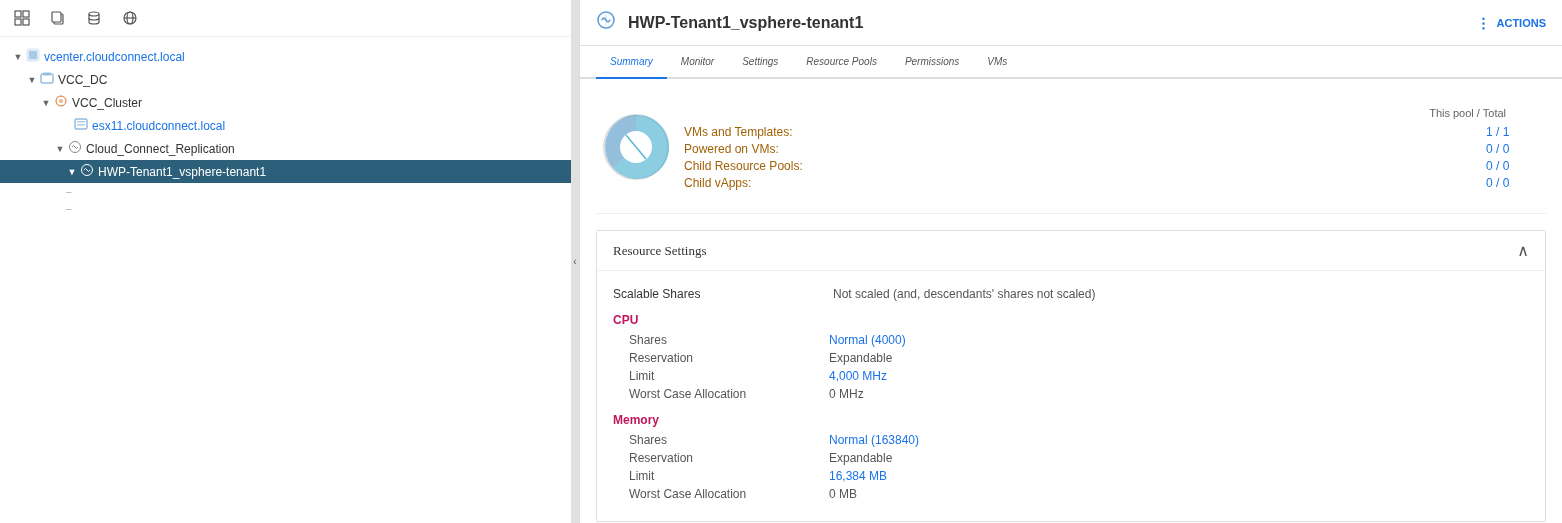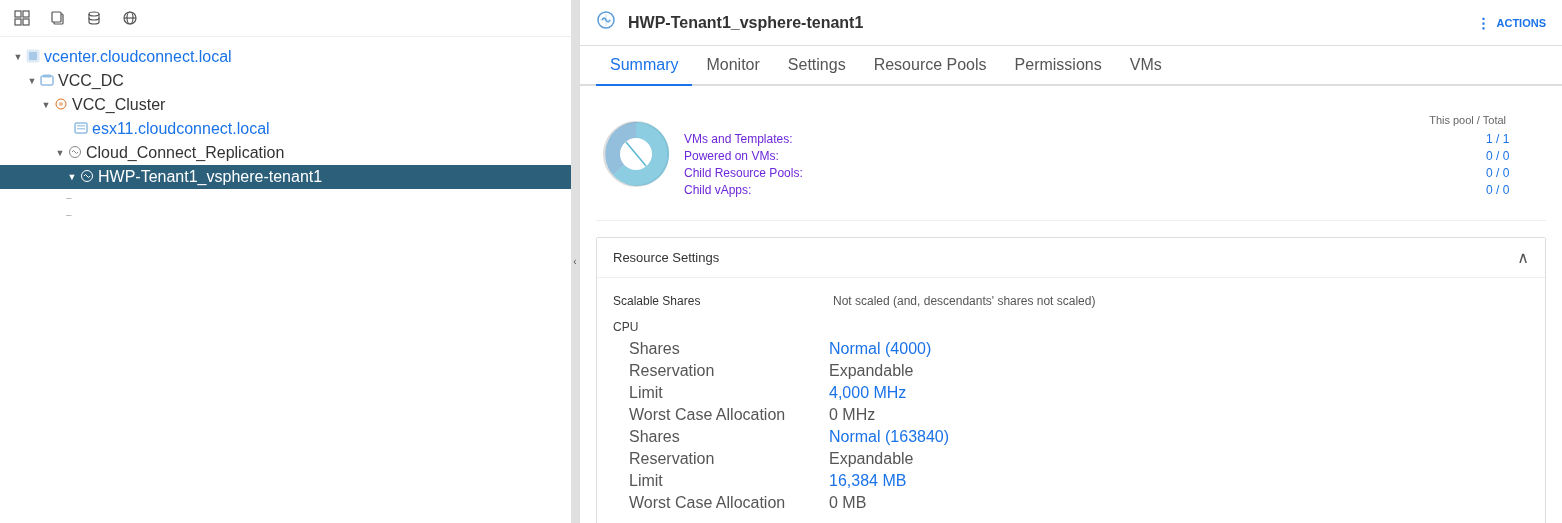--- a/index.html
+++ b/index.html
@@ -56,21 +56,21 @@
       justify-content: center;
       font-size: 9px;
       color: #666;
       margin-right: 2px;
     }
     .item-icon {
       margin-right: 4px;
       font-size: 13px;
     }
     .item-label {
-      font-size: 16px;
+      font-size: 12px;
       color: #1a73e8;
     }
     .item-label.dark { color: #333; }
 
     
     .collapse-handle {
       position: absolute;
       right: 0;
       top: 0;
       bottom: 0;
@@ -121,25 +121,26 @@
     
     .tabs-bar {
       display: flex;
       align-items: center;
       border-bottom: 2px solid #ddd;
       padding: 0 16px;
       background: #fff;
     }
     .tab {
       padding: 10px 14px;
-      font-size: 16px;
+      font-size: 10px;
       color: #555;
       cursor: pointer;
       border-bottom: 2px solid transparent;
       margin-bottom: -2px;
+      font-style: italic;
     }
     .tab.active {
       color: #1a73e8;
       border-bottom: 2px solid #1a73e8;
       font-weight: 500;
     }
 
     
     .content-area {
       padding: 16px;
@@ -168,66 +169,67 @@
       margin-bottom: 6px;
       text-align: right;
       padding-right: 40px;
     }
     .stat-row {
       display: flex;
       justify-content: space-between;
       margin-bottom: 3px;
       font-size: 12px;
     }
-    .stat-label { color: #6d28d9; }
+    .stat-label { color: #a16207; }
     .stat-value { color: #1a73e8; min-width: 60px; text-align: left; }
 
     
     .resource-settings-section {
       margin-top: 16px;
       border: 1px solid #ddd;
       border-radius: 2px;
     }
     .resource-settings-header {
       display: flex;
       align-items: center;
       justify-content: space-between;
       padding: 10px 16px;
       background: #fff;
       border-bottom: 1px solid #eee;
       font-size: 13px;
       font-weight: 500;
       color: #333;
+      font-family: Liberation Serif, serif;
     }
     .resource-settings-body {
       padding: 16px;
     }
     .rs-row {
       display: flex;
       margin-bottom: 10px;
       font-size: 12px;
     }
     .rs-label {
       width: 220px;
       color: #333;
       flex-shrink: 0;
     }
     .rs-value {
       color: #555;
     }
     .section-title {
       font-size: 12px;
-      font-weight: normal;
-      color: #404040;
+      font-weight: bold;
+      color: #be185d;
       margin: 12px 0 6px 0;
     }
     .sub-row {
       display: flex;
       margin-bottom: 4px;
-      font-size: 16px;
+      font-size: 12px;
       padding-left: 16px;
     }
     .sub-label {
       width: 200px;
       color: #555;
       flex-shrink: 0;
     }
     .sub-value { color: #555; }
     .sub-value.link { color: #1a73e8; }
   </style>
@@ -443,20 +445,21 @@
         </div>
         <div class="sub-row">
           <span class="sub-label">Limit</span>
           <span class="sub-value link">4,000 MHz</span>
         </div>
         <div class="sub-row">
           <span class="sub-label">Worst Case Allocation</span>
           <span class="sub-value">0 MHz</span>
         </div>
 
+        <div class="section-title">Memory</div>
         <div class="sub-row">
           <span class="sub-label">Shares</span>
           <span class="sub-value link">Normal (163840)</span>
         </div>
         <div class="sub-row">
           <span class="sub-label">Reservation</span>
           <span class="sub-value">Expandable</span>
         </div>
         <div class="sub-row">
           <span class="sub-label">Limit</span>

